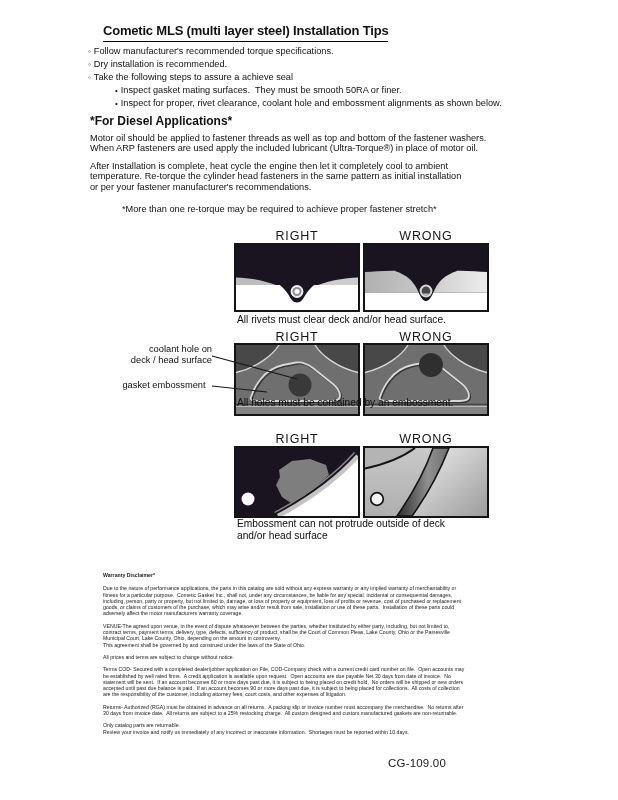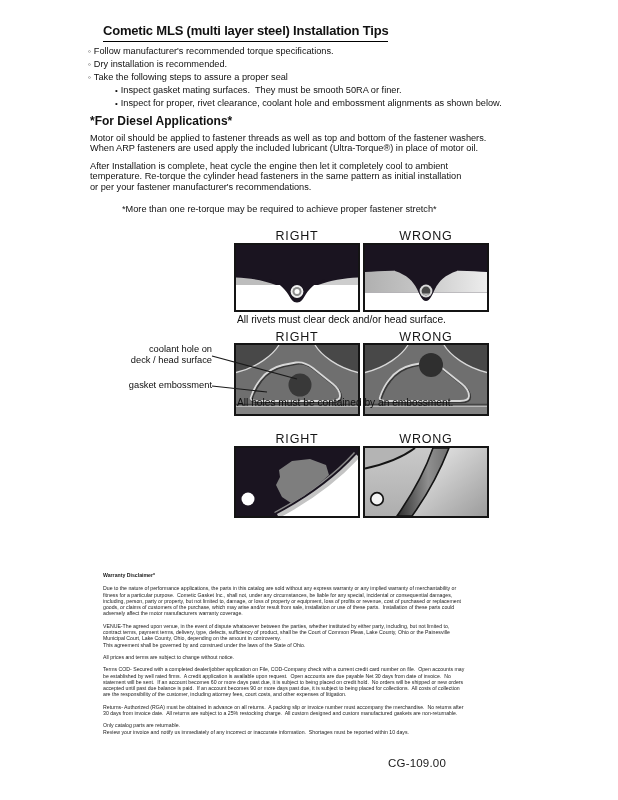--- a/index.html
+++ b/index.html
@@ -41,21 +41,21 @@
 </head>
 <body>
 
 <div class="page">
 
   <div class="title">Cometic MLS (multi layer steel) Installation Tips</div>
 
   <div class="bullets">
     <div class="bullet">Follow manufacturer's recommended torque specifications.</div>
     <div class="bullet">Dry installation is recommended.</div>
-    <div class="bullet">Take the following steps to assure a proper seal</div>
+    <div class="bullet">Take the following steps to assure a achieve seal</div>
     <div class="subbullet">Inspect gasket mating surfaces.  They must be smooth 50RA or finer.</div>
     <div class="subbullet">Inspect for proper, rivet clearance, coolant hole and embossment alignments as shown below.</div>
   </div>
 
   <div class="diesel-heading">*For Diesel Applications*</div>
   <div class="para para1">Motor oil should be applied to fastener threads as well as top and bottom of the fastener washers.
 When ARP fasteners are used apply the included lubricant (Ultra-Torque®) in place of motor oil.</div>
   <div class="para para2">After Installation is complete, heat cycle the engine then let it completely cool to ambient
 temperature. Re-torque the cylinder head fasteners in the same pattern as initial installation
 or per your fastener manufacturer's recommendations.</div>
@@ -96,21 +96,21 @@
     </svg>
   </div>
 
   <div class="caption" style="top:314px;">All rivets must clear deck and/or head surface.</div>
 
   <div class="rw-label" style="left:234px; top:330px;">RIGHT</div>
   <div class="rw-label" style="left:363px; top:330px;">WRONG</div>
 
   <div class="side-label" style="top:344px;">coolant hole on
 deck / head surface</div>
-  <div class="side-label" style="top:380px;">gasket embossment</div>
+  <div class="side-label" style="top:380px;text-align:center;">gasket embossment</div>
 
   <div class="panel tall" style="left:234px; top:343px;">
     <svg viewBox="0 0 122 69" preserveAspectRatio="none">
       <rect x="0" y="0" width="122" height="69" fill="#6f6f6f"></rect>
       <rect x="0" y="59.5" width="122" height="9.5" fill="#838383"></rect>
       <line x1="0" y1="59.5" x2="122" y2="59.5" stroke="#454545" stroke-width="1.4"></line>
       <line x1="0" y1="61.4" x2="122" y2="61.4" stroke="#c6c6c6" stroke-width="0.9"></line>
       <path d="M0,0 L43,0 C37,10 21,22.5 0,27.5 Z" fill="#484848"></path>
       <path d="M43,0 C37,10 21,22.5 0,27.5" fill="none" stroke="#d9d9d9" stroke-width="1.3"></path>
       <path d="M122,0 L79,0 C85,10 101,22.5 122,27.5 Z" fill="#484848"></path>
@@ -177,20 +177,22 @@
       </defs>
       <rect x="0" y="0" width="122" height="68" fill="url(#bgGrad3)"></rect>
       <path d="M0,0 L50,0 C38,9 19,16.5 0,20.5 Z" fill="#b4b4b4"></path>
       <path d="M50,0 C38,9 19,16.5 0,20.5" fill="none" stroke="#141414" stroke-width="2"></path>
       <path d="M83,0 C75,24 62,47 46,68 L122,68 L122,0 Z" fill="url(#cornerGrad3)"></path>
       <path d="M68,0 C60,23 48,45 32,68 L47,68 C63,46 75,23 84,0 Z" fill="url(#bandGrad3)" stroke="#141414" stroke-width="1.6"></path>
       <circle cx="12" cy="51" r="6.3" fill="#f4f4f4" stroke="#141414" stroke-width="1.7"></circle>
     </svg>
   </div>
 
+  <div class="caption" style="top:518px;">Embossment can not protrude outside of deck
+and/or head surface</div>
 
   <div class="legal">
     <div class="lg-head">Warranty Disclaimer*</div>
     <p>Due to the nature of performance applications, the parts in this catalog are sold without any express warranty or any implied warranty of merchantability or
 fitness for a particular purpose.  Cometic Gasket Inc., shall not, under any circumstances, be liable for any special, incidental or consequential damages,
 including, person, party or property, but not limited to, damage, or loss of property or equipment, loss of profits or revenue, cost of purchased or replacement
 goods, or claims of customers of the purchase, which may arise and/or result from sale, installation or use of these parts.  Installation of these parts could
 adversely affect the motor manufacturers warranty coverage.</p>
     <p>VENUE-The agreed upon venue, in the event of dispute whatsoever between the parties, whether instituted by either party, including, but not limited to,
 contract terms, payment terms, delivery, type, defects, sufficiency of product, shall be the Court of Common Pleas, Lake County, Ohio or the Painesville

